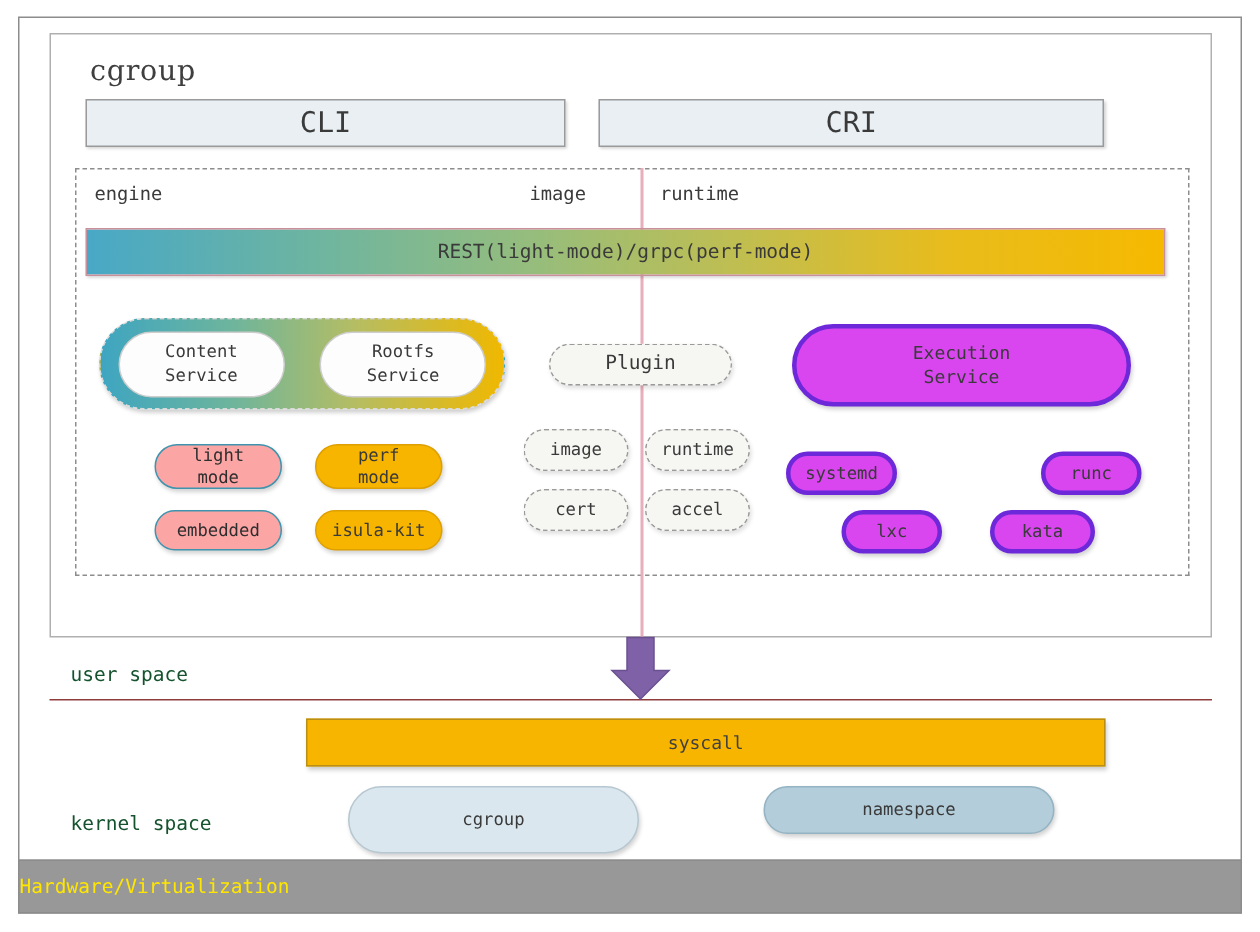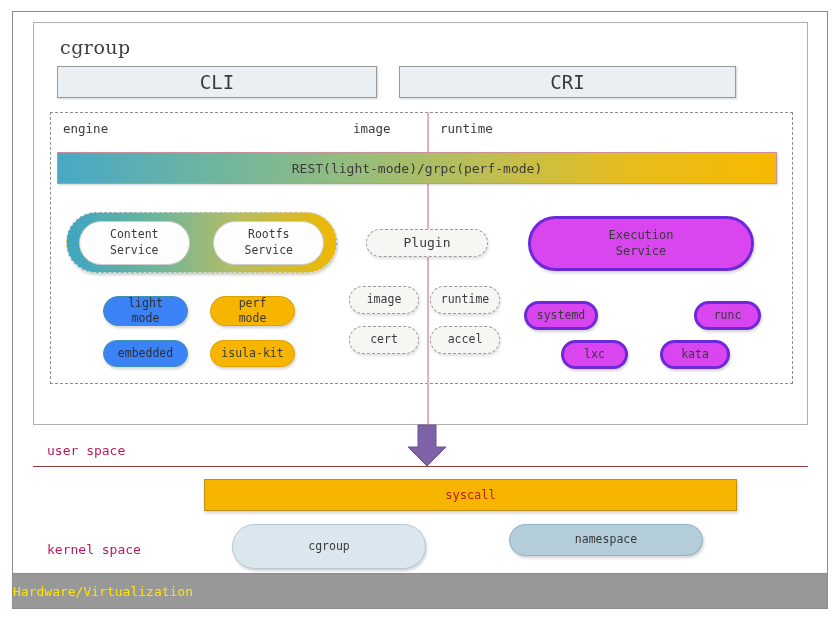--- a/index.html
+++ b/index.html
@@ -81,21 +81,21 @@
     font-size:11.5px;color:#3a3a3a;line-height:1.32;
   }
 
   
   .pill{
     position:absolute;border-radius:999px;box-sizing:border-box;
     display:flex;flex-direction:column;align-items:center;justify-content:center;
     font-size:11.5px;color:#3a3a3a;line-height:1.32;text-align:center;
     box-shadow:1px 2px 3px rgba(0,0,0,.18);
   }
-  .pill-blue{background:#3b82f6;border:1px solid #3f93ad;color:#2e2e2e;}
+  .pill-blue{background:#fca5a5;border:1px solid #3f93ad;color:#2e2e2e;}
   .pill-gold{background:#f7b500;border:1px solid #dda000;color:#3a3a3a;}
   .pill-peach{background:#d946ef;border:3px solid #6d28d9;color:#3a3a3a;}
   .pill-dashed{background:#f6f6f2;border:1px dashed #9a9a9a;color:#3a3a3a;box-shadow:1px 2px 3px rgba(0,0,0,.12);}
 
   #pill-light-mode{left:103px;top:296px;width:85px;height:30px;}
   #pill-perf-mode{left:210px;top:296px;width:85px;height:30px;}
   #pill-embedded{left:103px;top:340px;width:85px;height:27px;}
   #pill-isula-kit{left:210px;top:340px;width:85px;height:27px;}
 
   #pill-plugin{left:366px;top:229px;width:122px;height:28px;font-size:13px;}
@@ -104,39 +104,39 @@
   #pill-cert{left:349px;top:326px;width:70px;height:28px;}
   #pill-accel{left:430px;top:326px;width:70px;height:28px;}
 
   #pill-exec-service{left:528px;top:216px;width:226px;height:55px;font-size:12px;}
   #pill-systemd{left:524px;top:301px;width:74px;height:29px;}
   #pill-runc{left:694px;top:301px;width:67px;height:29px;}
   #pill-lxc{left:561px;top:340px;width:67px;height:29px;}
   #pill-kata{left:660px;top:340px;width:70px;height:29px;}
 
   
-  .space-label{position:absolute;font-size:13px;color:#be185d;}
+  .space-label{position:absolute;font-size:13px;color:#14532d;}
   #label-user-space{left:47px;top:443px;}
   #label-kernel-space{left:47px;top:542px;}
 
   .hr-divider{
     position:absolute;left:33px;top:466px;width:775px;height:1.4px;background:#8f3c3c;
   }
 
   
   .arrow-down{
     position:absolute;left:405px;top:423px;width:44px;height:44px;
   }
 
   
   .syscall-bar{
     position:absolute;left:204px;top:479px;width:533px;height:32px;
     background:#f7b500;border:1px solid #b98f17;box-sizing:border-box;
     display:flex;align-items:center;justify-content:center;
-    font-size:12px;color:#b91c1c;
+    font-size:12px;color:#404040;
     box-shadow:1px 2px 3px rgba(0,0,0,.2);
   }
 
   #pill-cgroup{
     position:absolute;left:232px;top:524px;width:194px;height:45px;
     background:#dbe7ee;border:1px solid #b6c7d1;
   }
   #pill-namespace{
     position:absolute;left:509px;top:524px;width:194px;height:32px;
     background:#b3cdda;border:1px solid #94b3c3;

